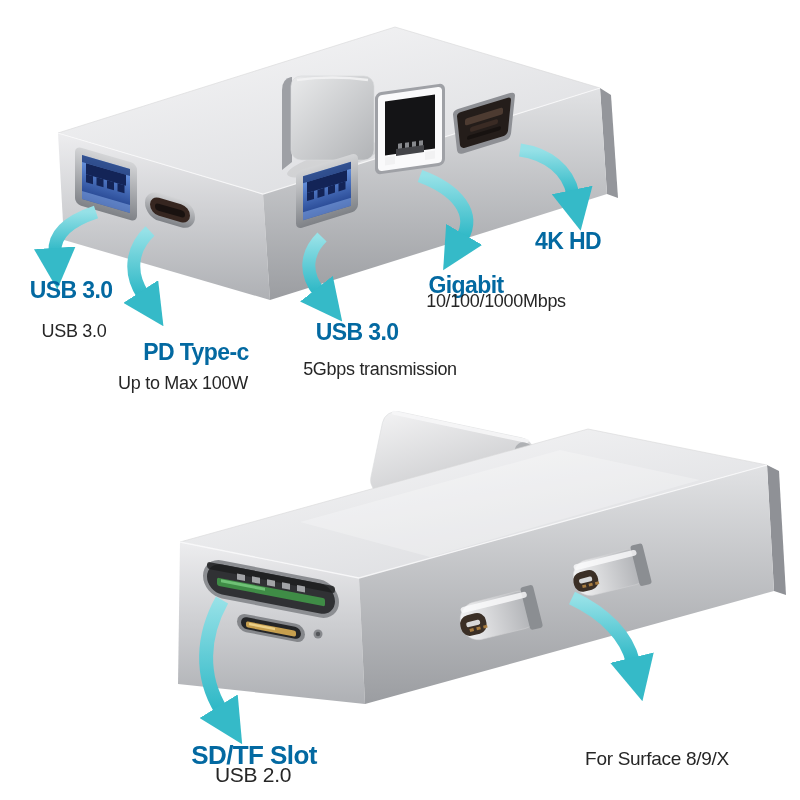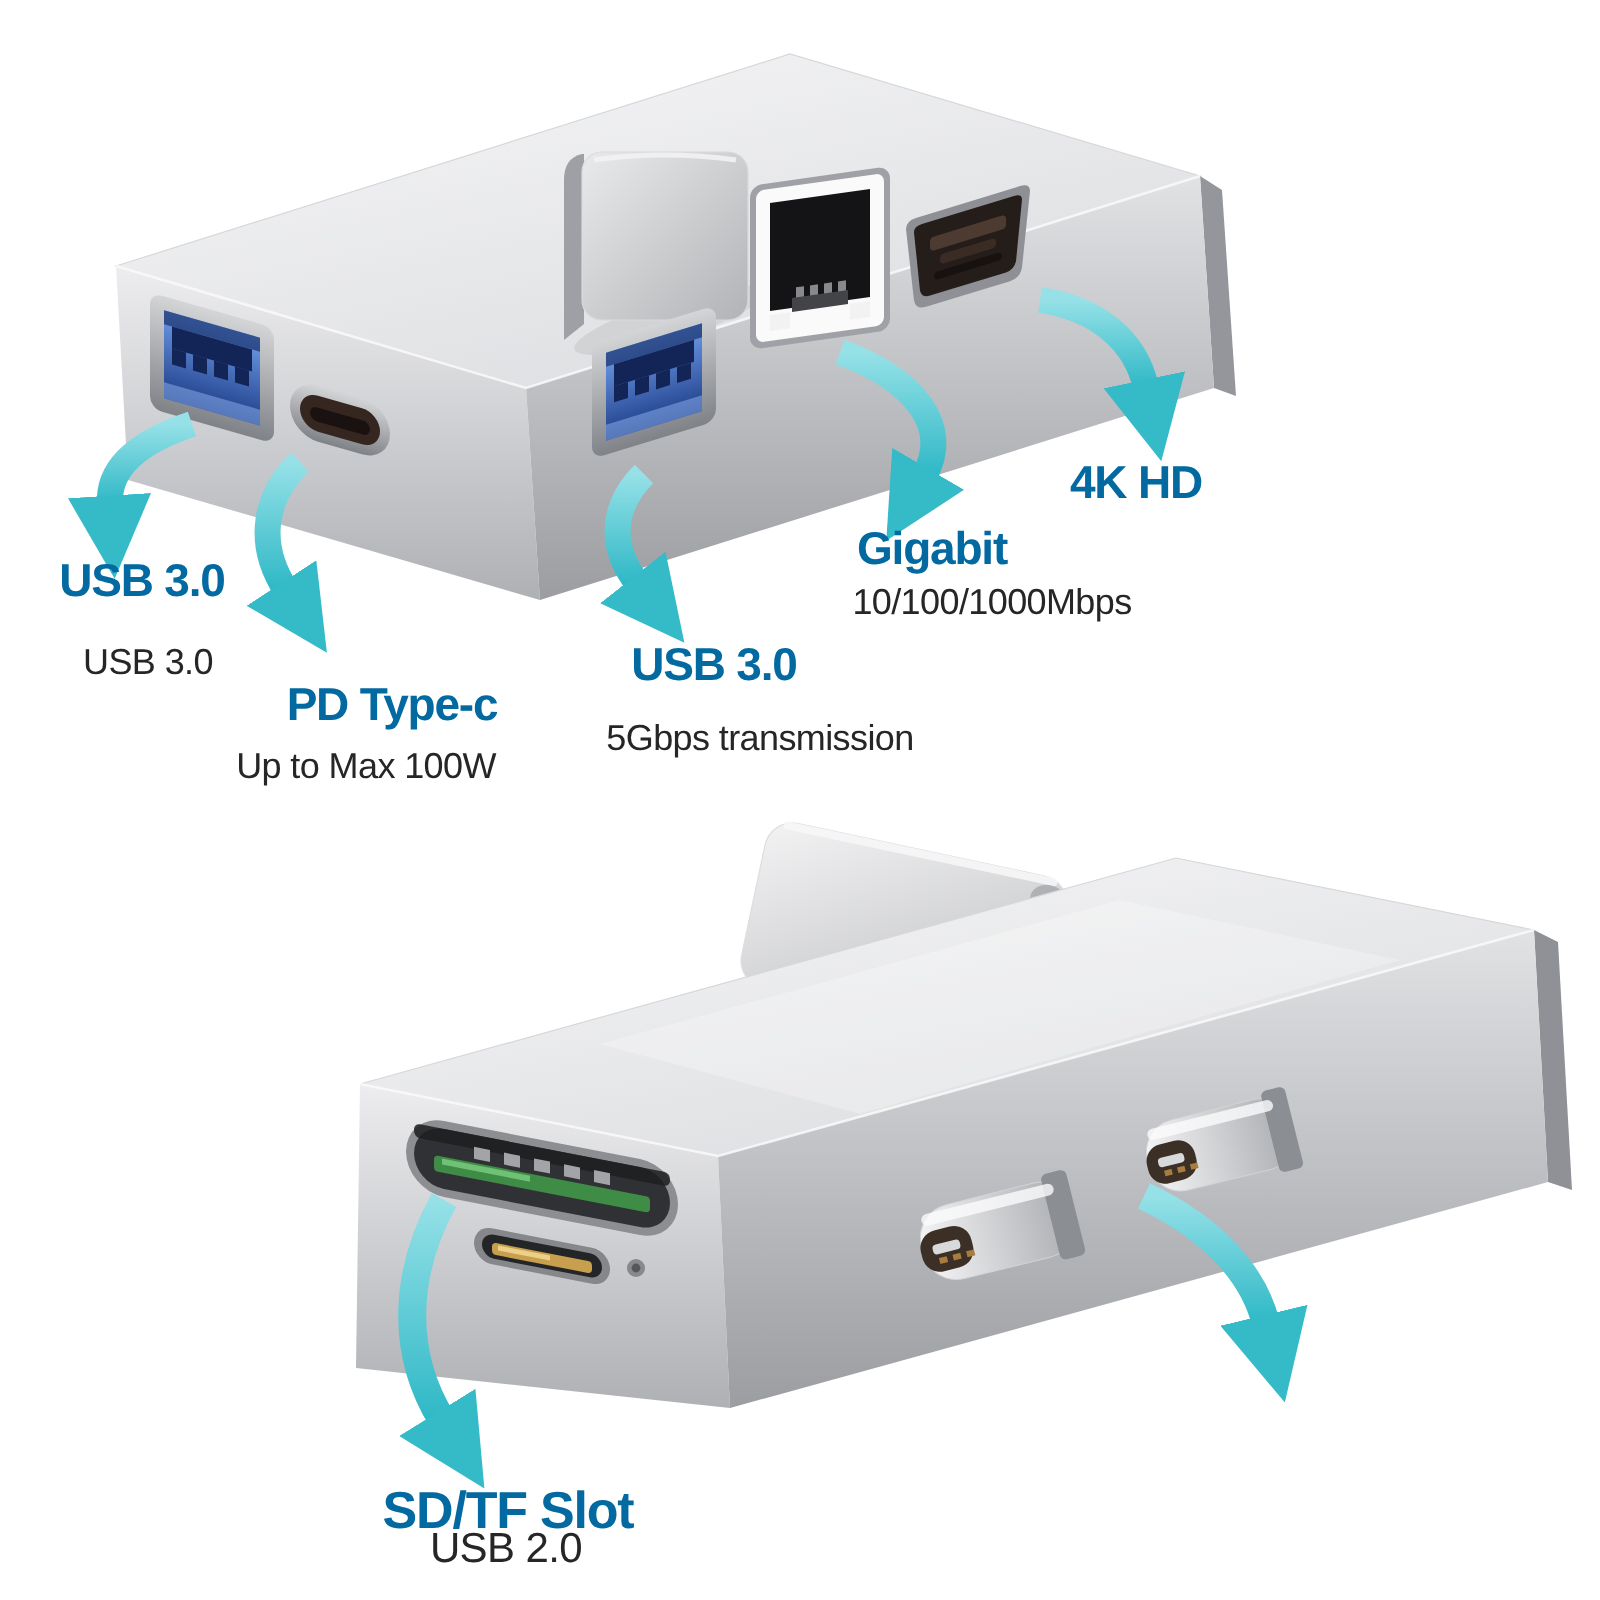--- a/index.html
+++ b/index.html
@@ -186,22 +186,23 @@
 
 <div class="lbl title fs23" style="left:71px;top:279px">USB 3.0</div>
 <div class="lbl sub fs18" style="left:74px;top:322px">USB 3.0</div>
 
 <div class="lbl title fs23" style="left:196px;top:341px">PD Type-c</div>
 <div class="lbl sub fs18" style="left:183px;top:374px">Up to Max 100W</div>
 
 <div class="lbl title fs23" style="left:357px;top:321px">USB 3.0</div>
 <div class="lbl sub fs18" style="left:380px;top:360px">5Gbps transmission</div>
 
-<div class="lbl title fs23" style="left:466px;top:263px">Gigabit</div>
+<div class="lbl title fs23" style="left:466px;top:274px">Gigabit</div>
 <div class="lbl sub fs18" style="left:496px;top:292px">10/100/1000Mbps</div>
 
 <div class="lbl title fs23" style="left:568px;top:230px">4K HD</div>
 
 <div class="lbl title fs26" style="left:254px;top:742px">SD/TF Slot</div>
 <div class="lbl sub fs21" style="left:253px;top:764px">USB 2.0</div>
 
+<div class="lbl sub fs19" style="left:657px;top:749px">For Surface 8/9/X</div>
 
 </div>
 
 </body></html>

